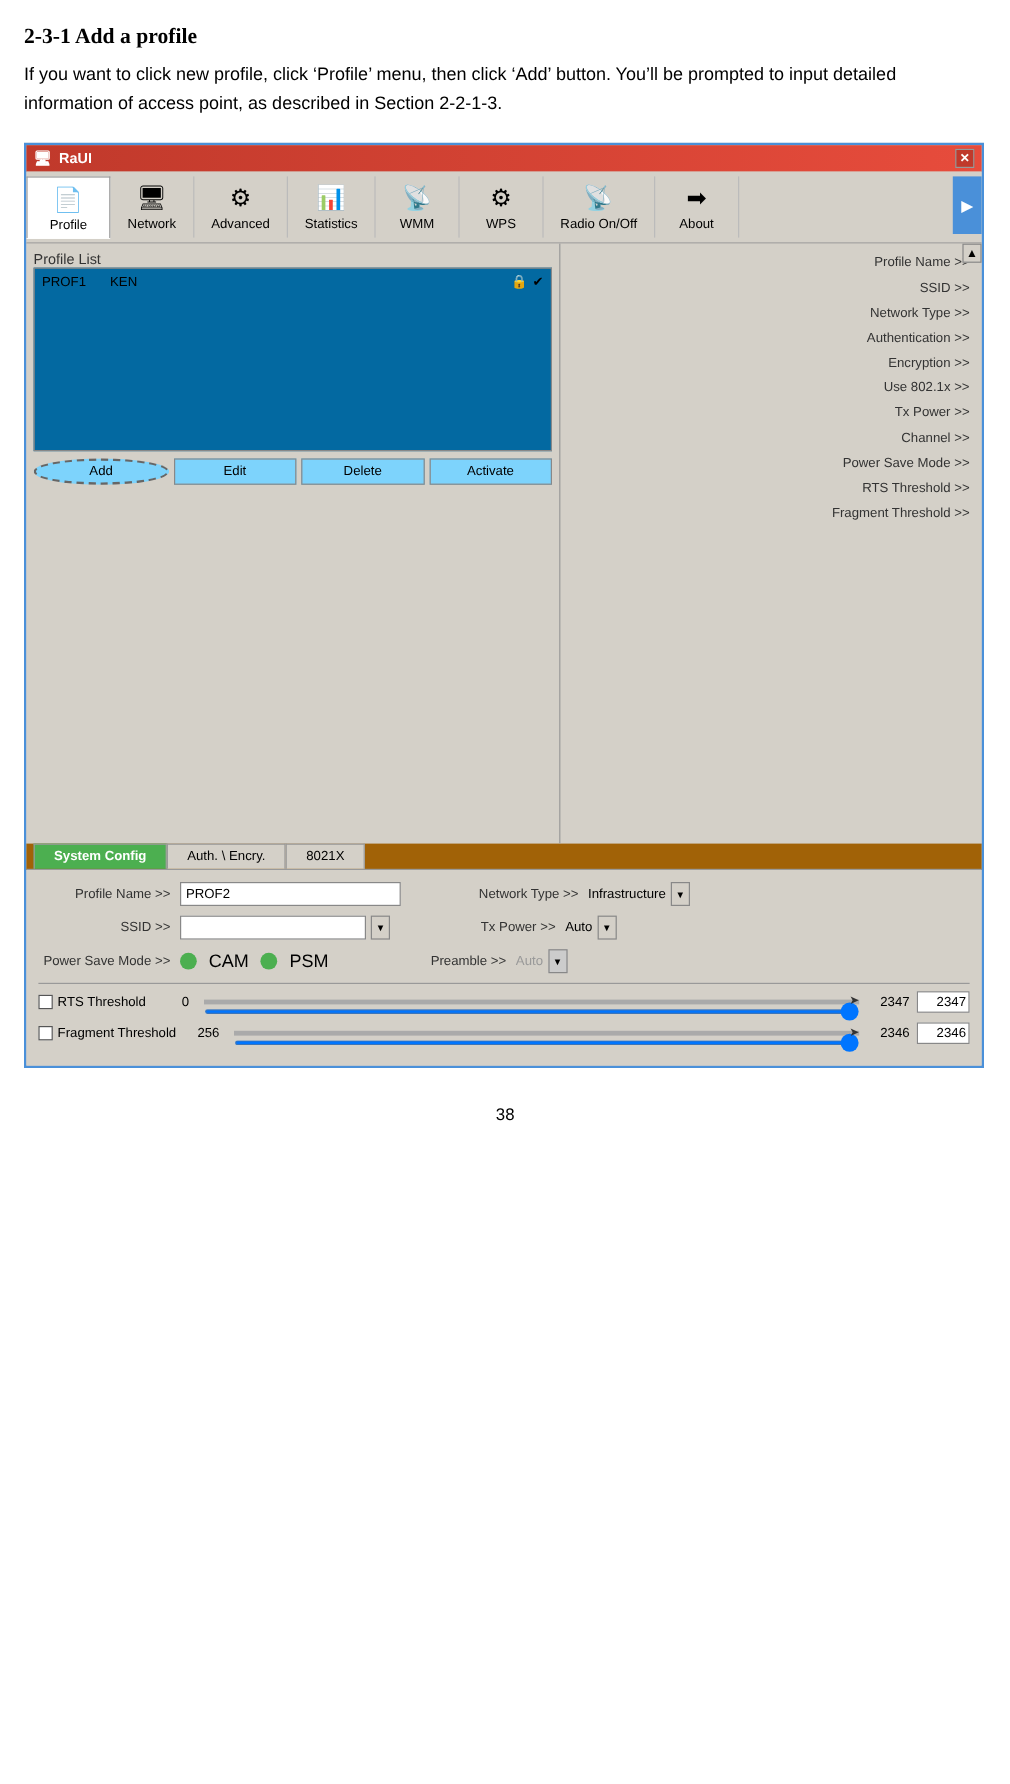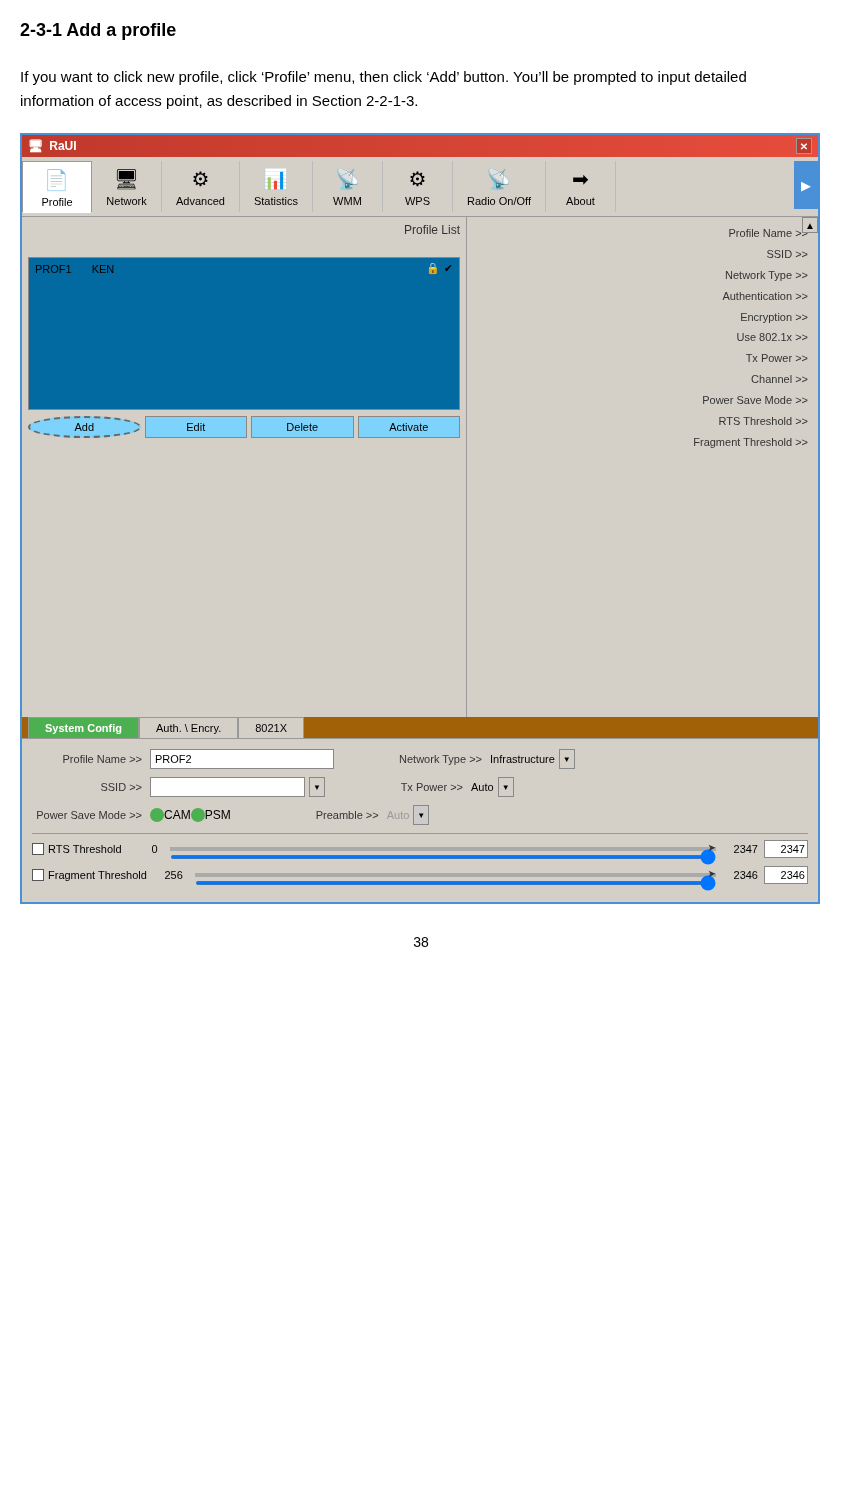--- a/index.html
+++ b/index.html
@@ -6,21 +6,22 @@
     body {
       font-family: Arial, sans-serif;
       font-size: 13px;
       background: #fff;
       padding: 20px;
       width: 842px;
     }
     .page-title {
       font-size: 18px;
       font-weight: bold;
-      margin-bottom: 24px;
+      margin-bottom: 10px;
+      font-family: Liberation Serif, serif;
     }
     .page-body {
       font-size: 15px;
       line-height: 1.6;
       margin-bottom: 20px;
     }
     .window {
       border: 2px solid #4a90d9;
       background: #d4d0c8;
       width: 800px;
@@ -102,23 +103,23 @@
     .left-panel {
       width: 445px;
       border-right: 1px solid #999;
       padding: 6px;
     }
     .right-panel {
       flex: 1;
       padding: 6px 10px;
     }
     .profile-list-header {
-      text-align: right;
+      text-align: left;
       font-size: 12px;
-      margin-bottom: 20px;
+      margin-bottom: 0;
       color: #333;
     }
     .profile-list-box {
       background: #0369a1;
       border: 1px solid #888;
       height: 153px;
       margin-bottom: 6px;
       padding: 2px;
     }
     .profile-row {
@@ -224,22 +225,23 @@
       background: #d4d0c8;
       border: 1px solid #888;
       display: flex;
       align-items: center;
       justify-content: center;
       font-size: 8px;
       cursor: pointer;
     }
     .radio-group {
       display: flex;
-      align-items: center;
-      font-size: 12px;
+      gap: 10px;
+      align-items: center;
+      font-size: 15px;
     }
     .radio-circle {
       width: 14px;
       height: 14px;
       border-radius: 50%;
       background: #4caf50;
       display: inline-flex;
       align-items: center;
       justify-content: center;
     }

